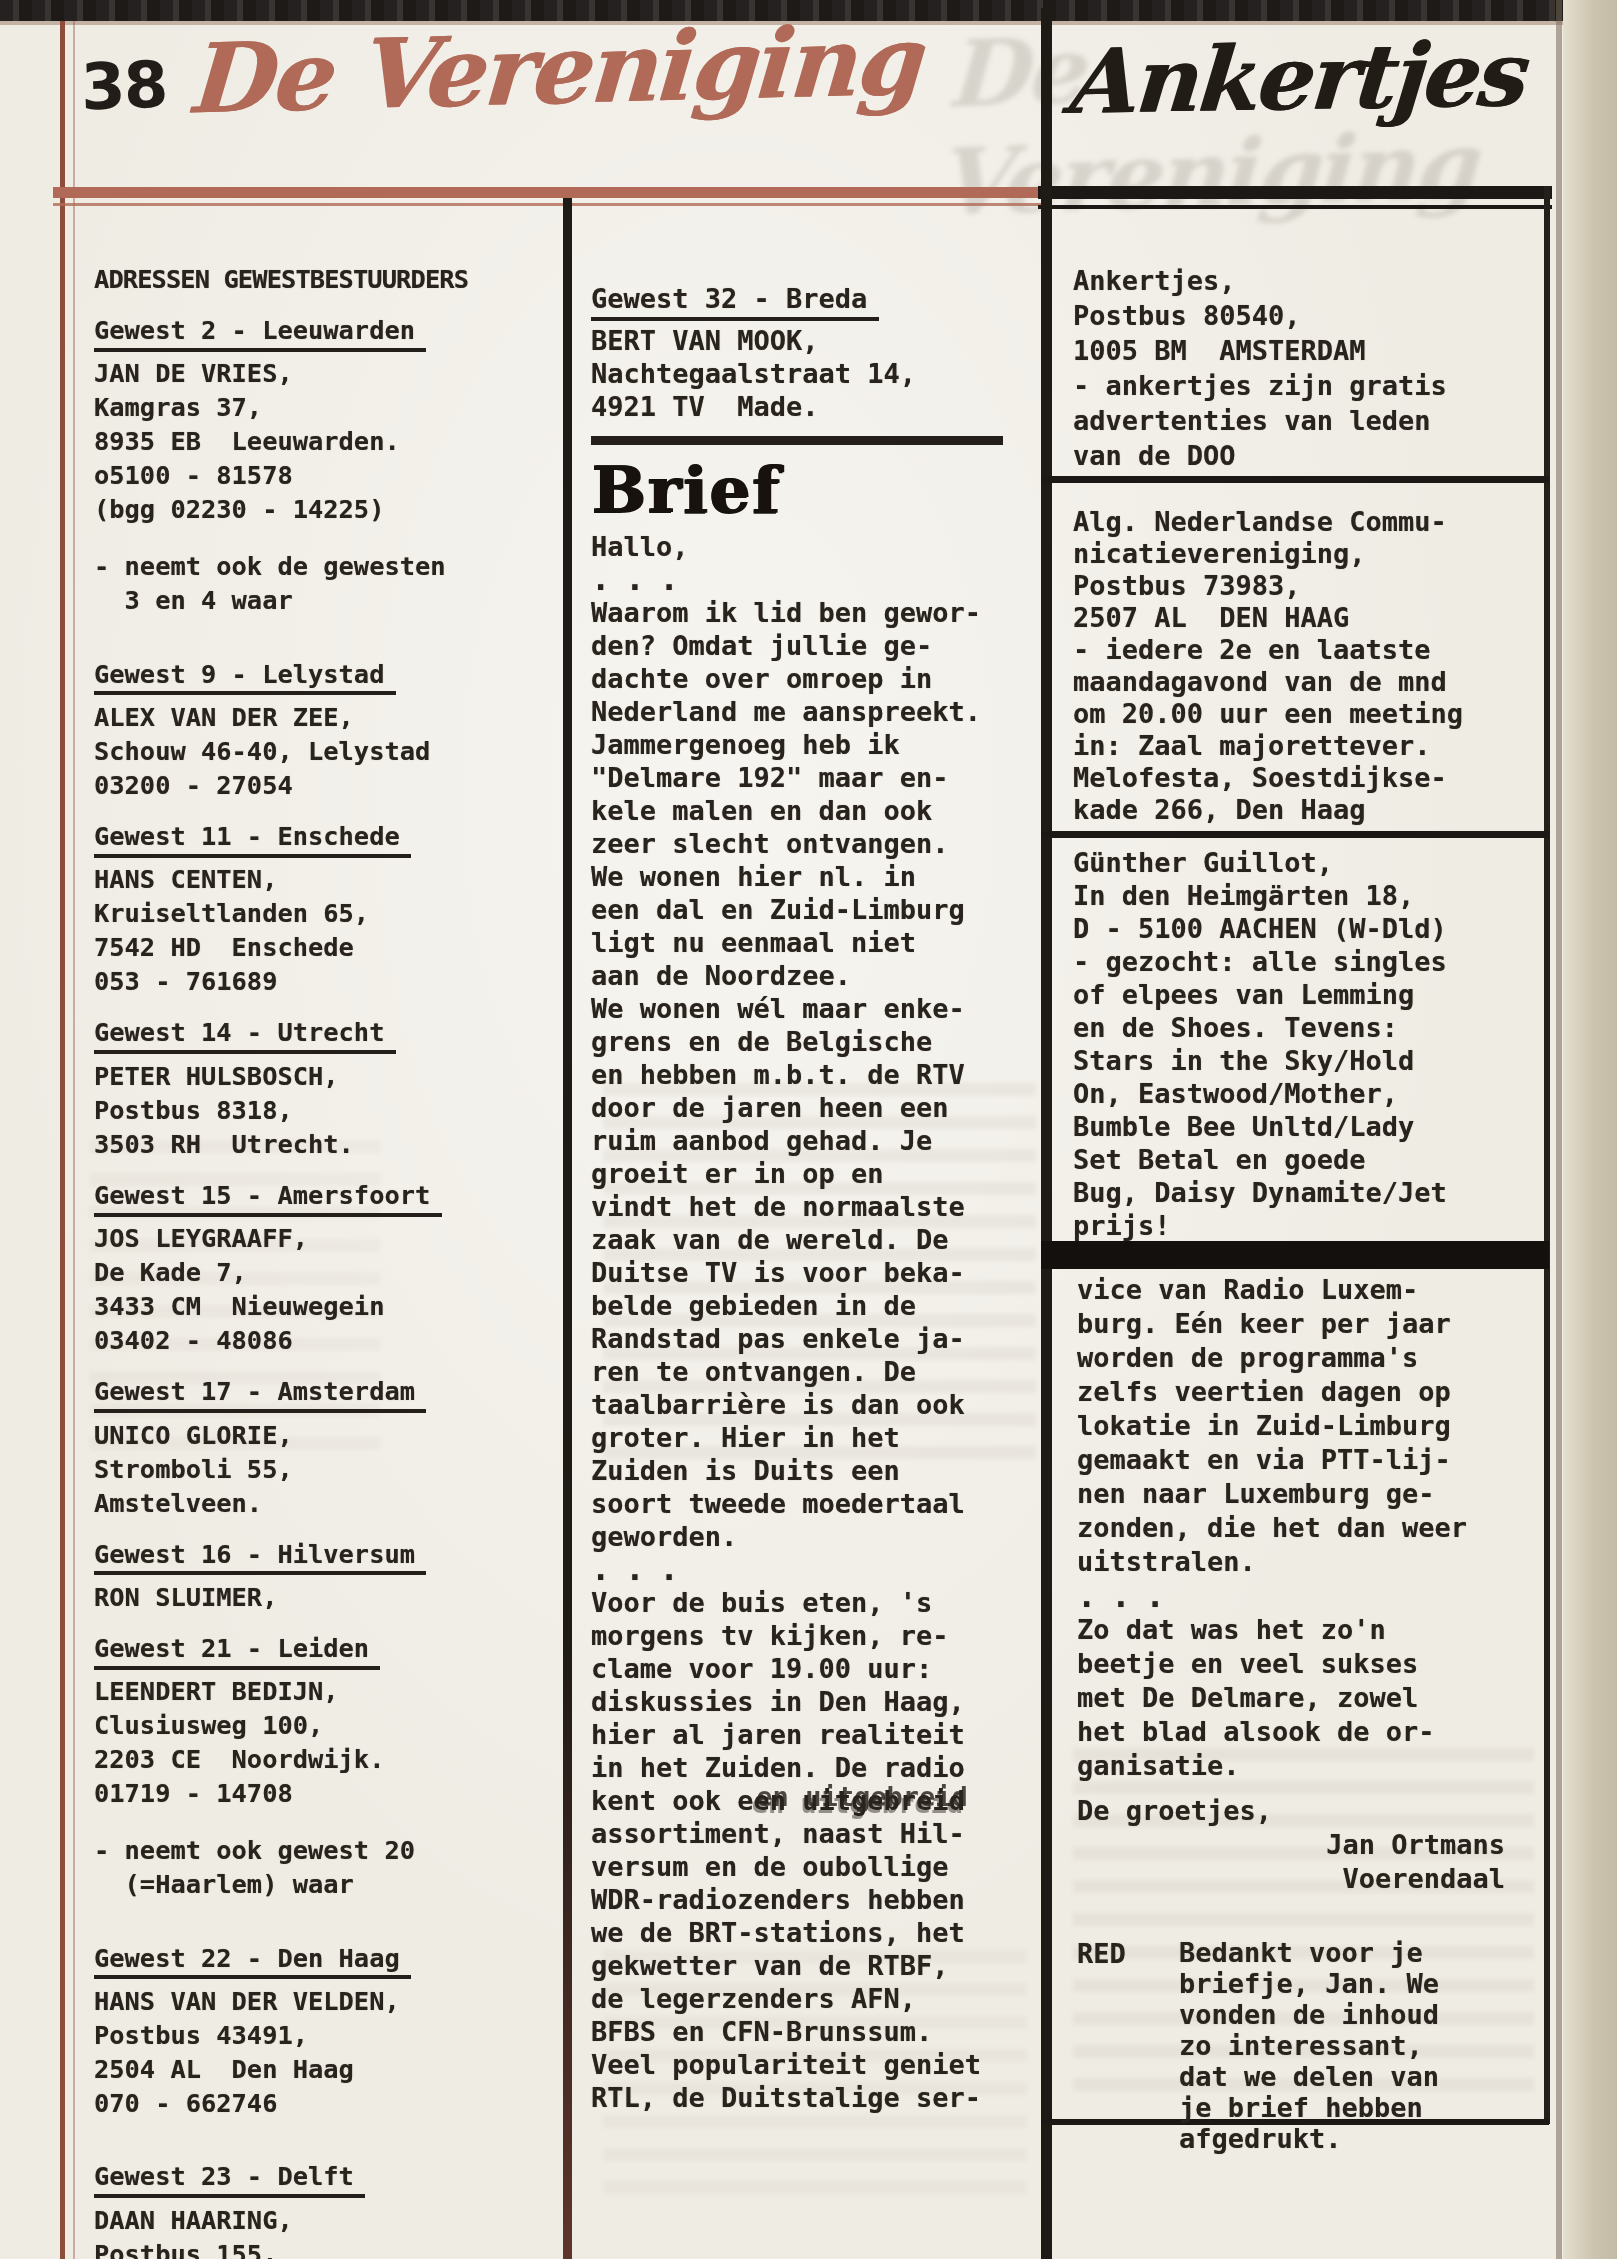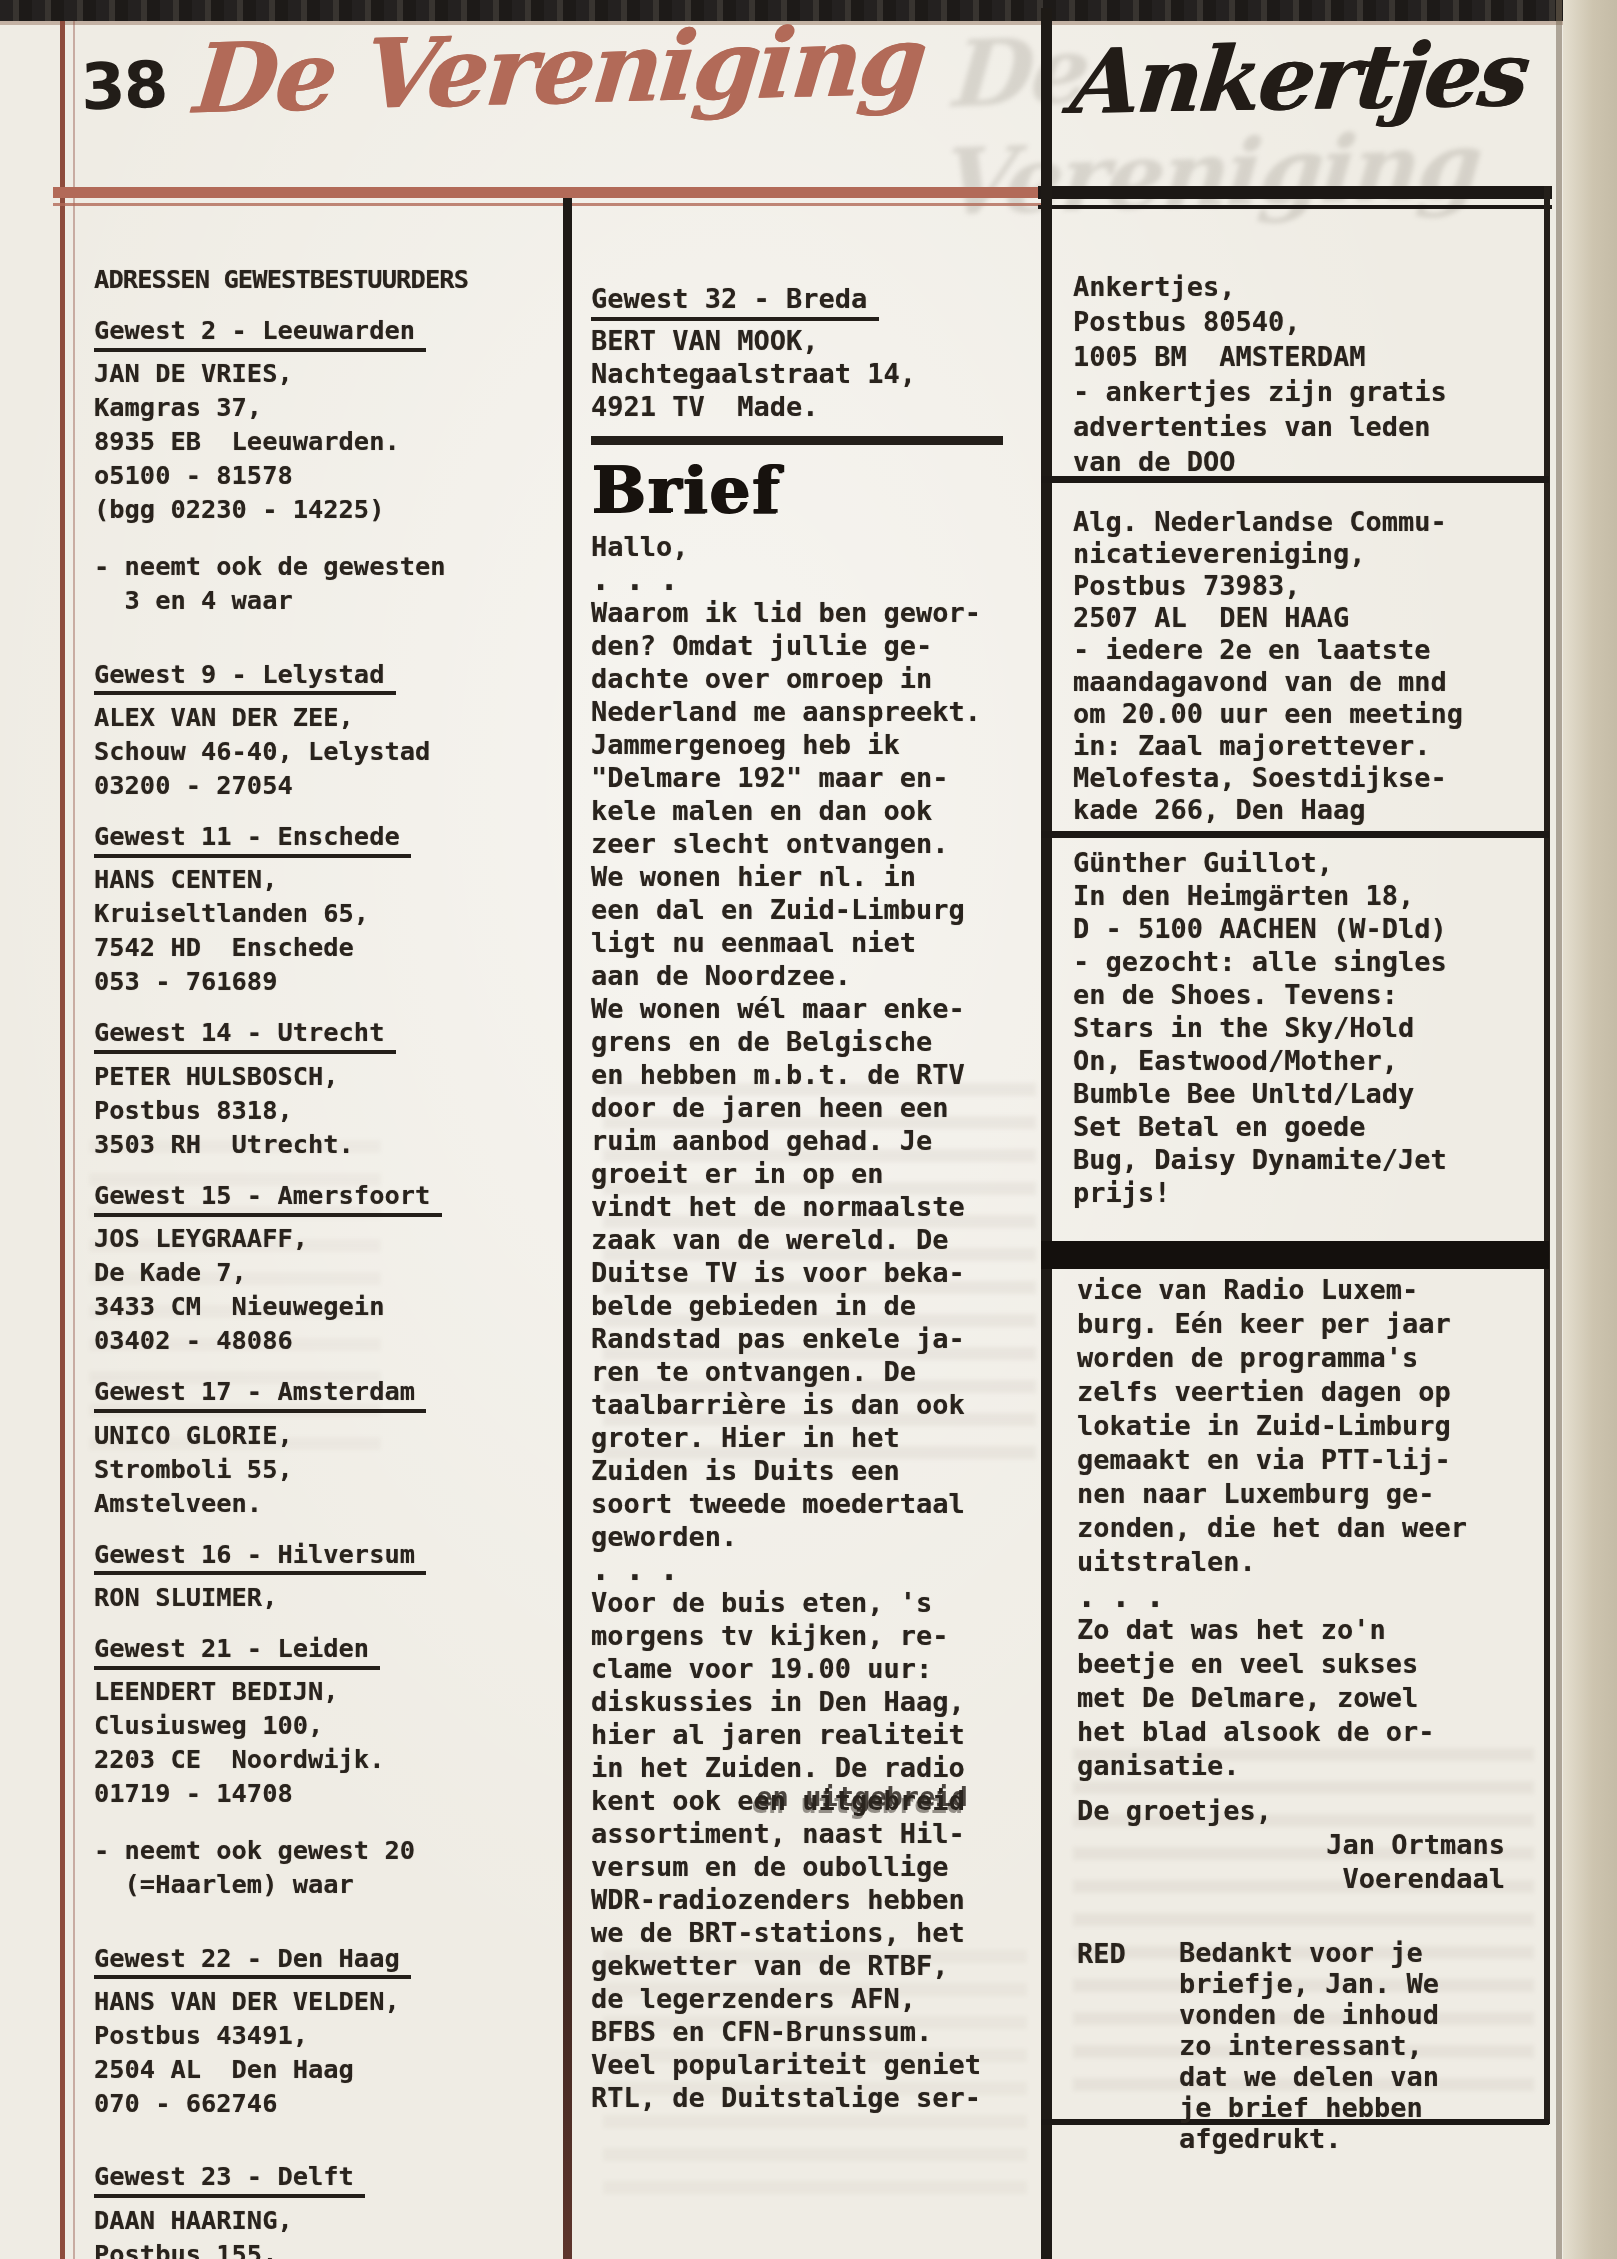--- a/index.html
+++ b/index.html
@@ -55,21 +55,21 @@
   .col-mid .ln.h:first-child{margin-top:0;}
   .ln.t{letter-spacing:-0.9px;margin-bottom:3.8px;}
   .gap{height:22.6px;}
   .mid-rule{width:412px;height:8.5px;background:#241f1a;margin:13px 0 11.3px;}
   .brief{font-family:"DejaVu Serif",serif;font-weight:bold;font-size:64px;line-height:68px;
     letter-spacing:1.9px;color:#17120e;text-shadow:1.9px 0 0 currentColor,0 0.9px 0 currentColor;margin:1.9px 0 5.6px;}
   .dots{letter-spacing:15px;font-size:32px;}
   .ov{text-shadow:2.8px -3.8px 0 rgba(35,28,22,.8),-1.9px 2.8px 0 rgba(35,28,22,.45);}
 
   .rbox{position:absolute;left:1041px;width:503px;font-size:27px;}
-  .rbox-1{top:194px;height:276px;padding:75px 0 0 32px;box-sizing:border-box;line-height:35px;}
+  .rbox-1{top:188px;height:276px;padding:75px 0 0 32px;box-sizing:border-box;line-height:35px;}
   .rbox-2{top:483px;height:347px;padding:22.6px 0 0 32px;box-sizing:border-box;line-height:32px;}
   .rbox-3{top:837px;height:404px;padding:9.4px 0 0 32px;box-sizing:border-box;line-height:33px;}
   .letter-bottom{position:absolute;left:1077px;top:1273px;width:471px;font-size:27px;line-height:34px;}
   .ln.r{text-align:right;padding-right:43px;}
   .greeting{margin-top:11.3px;}
   .red-row{display:flex;margin-top:41px;}
   .red-label{width:102px;font-weight:700;text-shadow:0 0 0.9px rgba(45,35,25,.45);}
   .red-lines{line-height:31px;}
 
   
@@ -244,20 +244,21 @@
       <div class="ln p">om 20.00 uur een meeting</div>
       <div class="ln p">in: Zaal majorettever.</div>
       <div class="ln p">Melofesta, Soestdijkse-</div>
       <div class="ln p">kade 266, Den Haag</div>
     </div>
   <div class="rbox rbox-3">
       <div class="ln p">Günther Guillot,</div>
       <div class="ln p">In den Heimgärten 18,</div>
       <div class="ln p">D - 5100 AACHEN (W-Dld)</div>
       <div class="ln p">- gezocht: alle singles</div>
+      <div class="ln p">of elpees van Lemming</div>
       <div class="ln p">en de Shoes. Tevens:</div>
       <div class="ln p">Stars in the Sky/Hold</div>
       <div class="ln p">On, Eastwood/Mother,</div>
       <div class="ln p">Bumble Bee Unltd/Lady</div>
       <div class="ln p">Set Betal en goede</div>
       <div class="ln p">Bug, Daisy Dynamite/Jet</div>
       <div class="ln p">prijs!</div>
     </div>
   <div class="letter-bottom">
       <div class="ln p">vice van Radio Luxem-</div>

